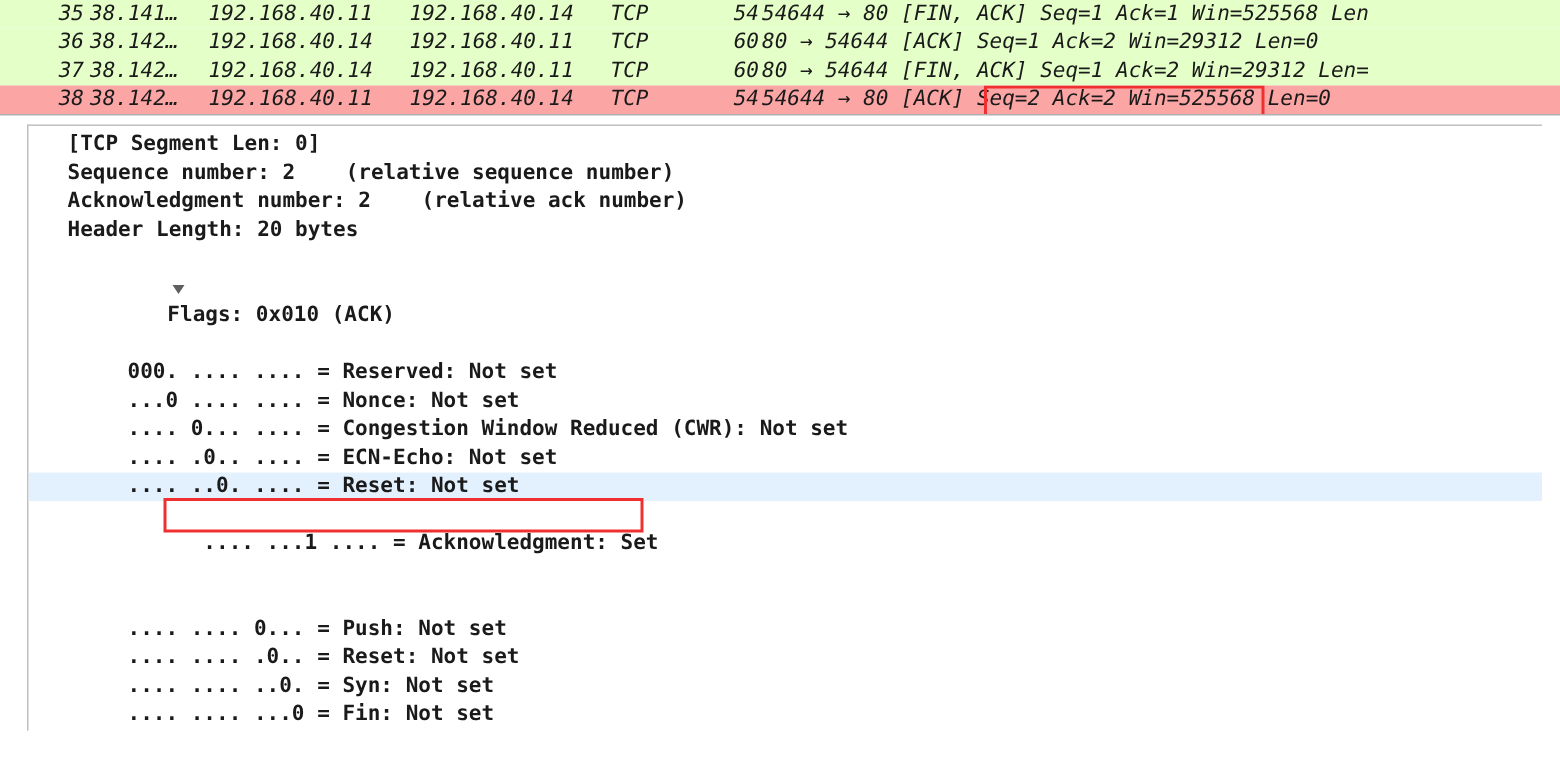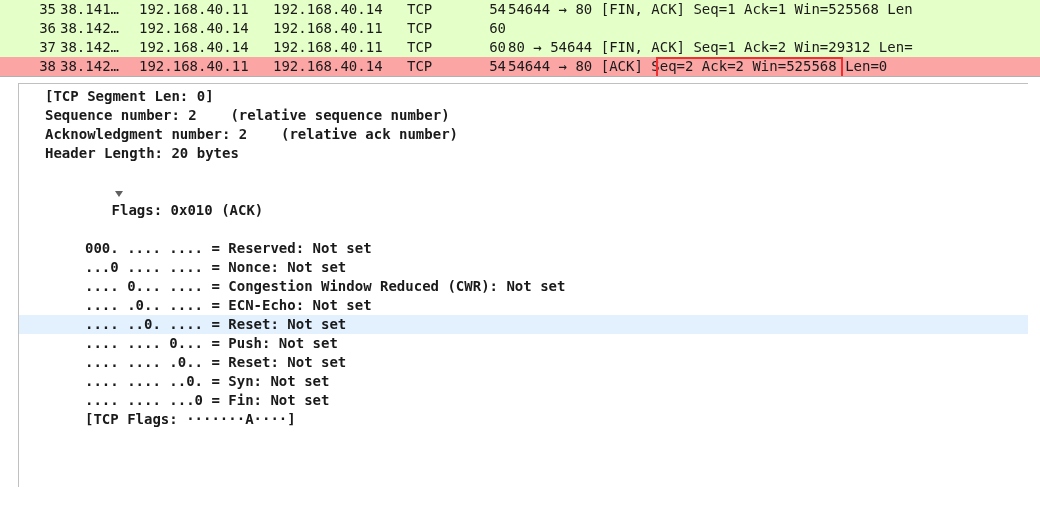--- a/index.html
+++ b/index.html
@@ -9,20 +9,21 @@
     height: 519px;
     overflow: hidden;
     font-family: "Consolas", "Menlo", "DejaVu Sans Mono", monospace;
     font-size: 14px;
     line-height: 19px;
     color: #1a1a1a;
     background: #ffffff;
   }
   .packet-list {
     border-bottom: 1px solid #b0b0b0;
+    font-style: italic;
   }
   .packet-row {
     display: flex;
     white-space: pre;
     position: relative;
     padding-left: 28px;
     overflow: hidden;
   }
   .pr-green  { background: #e4ffc7; }
   .pr-teal   { background: #fca5a5; }
@@ -101,20 +102,21 @@
   </div>
 
   <div class="packet-row pr-green">
     <span class="arrow-col"></span>
     <span class="num">36</span>
     <span class="time">38.142…</span>
     <span class="src">192.168.40.14</span>
     <span class="dst">192.168.40.11</span>
     <span class="proto">TCP</span>
     <span class="len">60</span>
+    <span class="info">80 → 54644 [ACK] Seq=1 Ack=2 Win=29312 Len=0</span>
   </div>
 
   <div class="packet-row pr-green">
     <span class="arrow-col">
       
     </span>
     <span class="num">37</span>
     <span class="time">38.142…</span>
     <span class="src">192.168.40.14</span>
     <span class="dst">192.168.40.11</span>
@@ -150,20 +152,24 @@
             <path d="M1 2 L9 2 L5 8 Z" fill="#606060"></path>
           </svg>
       </span>
       <span>Flags: 0x010 (ACK)</span>
     </div>
     <div class="d-line d-line3">000. .... .... = Reserved: Not set</div>
     <div class="d-line d-line3">...0 .... .... = Nonce: Not set</div>
     <div class="d-line d-line3">.... 0... .... = Congestion Window Reduced (CWR): Not set</div>
     <div class="d-line d-line3">.... .0.. .... = ECN-Echo: Not set</div>
     <div class="d-line d-line3 hl-blue">.... ..0. .... = Reset: Not set</div>
+    <div class="d-line d-line3" style="position:relative">
+      <span>.... ...1 .... = Acknowledgment: Set</span>
+      <span class="red-box2"></span>
+    </div>
     <div class="d-line d-line3">.... .... 0... = Push: Not set</div>
     <div class="d-line d-line3">.... .... .0.. = Reset: Not set</div>
     <div class="d-line d-line3">.... .... ..0. = Syn: Not set</div>
     <div class="d-line d-line3">.... .... ...0 = Fin: Not set</div>
     <div class="d-line d-line3">[TCP Flags: ·······A····]</div>
 
   </div>
 </div>
 
 </body></html>

